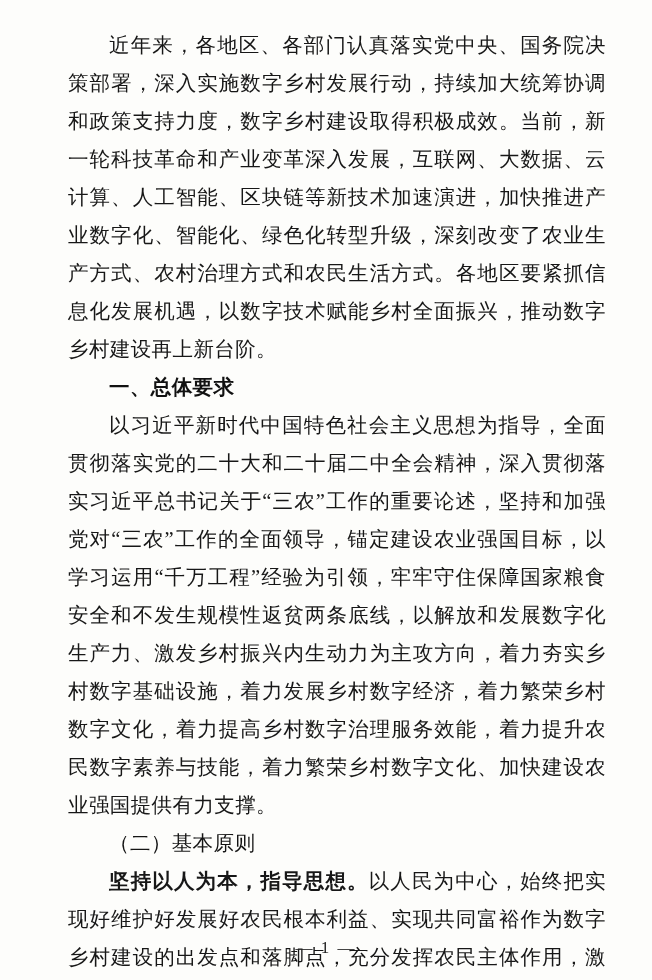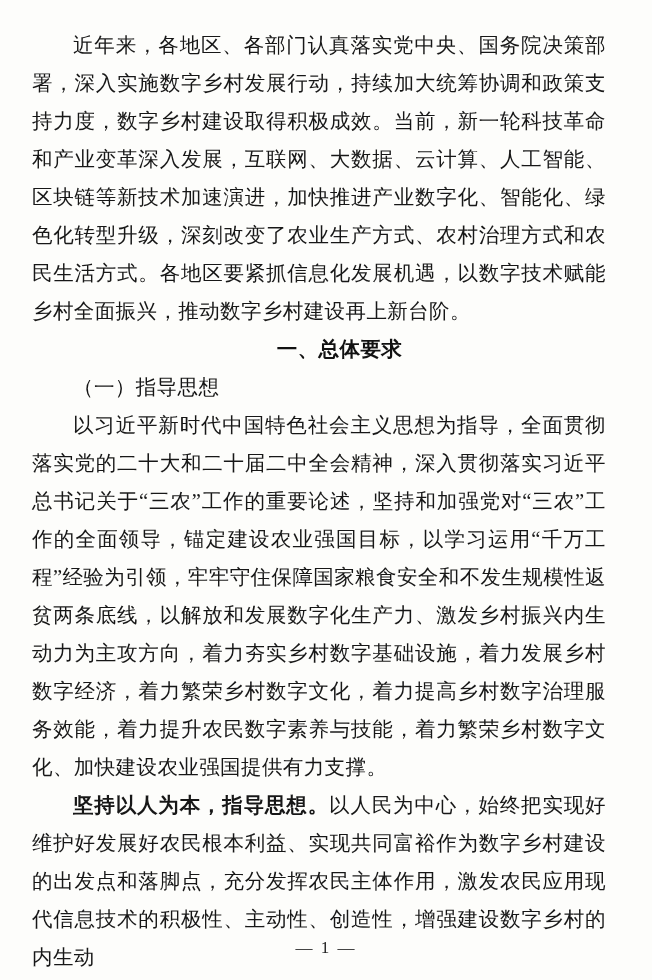--- a/index.html
+++ b/index.html
@@ -12,21 +12,21 @@
     background: #fdfdfb;
     font-family: "Liberation Serif", "DejaVu Serif", serif;
     color: #1a1a1a;
     overflow: hidden;
   }
   .page {
     position: relative;
     width: 652px;
     height: 980px;
     box-sizing: border-box;
-    padding: 26px 46px 0 32px;
+    padding: 26px 46px 0 68px;
     background: #fdfdfb;
   }
   .para {
     font-size: 20.5px;
     line-height: 38px;
     text-align: justify;
     text-justify: inter-ideograph;
     margin: 0;
     letter-spacing: 0.4px;
     color: #171717;
@@ -35,21 +35,20 @@
     text-indent: 2em;
   }
   .heading {
     font-size: 20.5px;
     line-height: 38px;
     margin: 0;
     text-indent: 2em;
     font-weight: bold;
     letter-spacing: 0.4px;
     color: #111;
-    text-align: center;
   }
   .subheading {
     font-size: 20.5px;
     line-height: 38px;
     margin: 0;
     text-indent: 2em;
     letter-spacing: 0.4px;
     color: #141414;
   }
   .bold-lead {
@@ -68,22 +67,22 @@
 </style>
 </head>
 <body>
 
 <div class="page">
 
   <p class="para indent2">近年来，各地区、各部门认真落实党中央、国务院决策部署，深入实施数字乡村发展行动，持续加大统筹协调和政策支持力度，数字乡村建设取得积极成效。当前，新一轮科技革命和产业变革深入发展，互联网、大数据、云计算、人工智能、区块链等新技术加速演进，加快推进产业数字化、智能化、绿色化转型升级，深刻改变了农业生产方式、农村治理方式和农民生活方式。各地区要紧抓信息化发展机遇，以数字技术赋能乡村全面振兴，推动数字乡村建设再上新台阶。</p>
 
   <p class="heading">一、总体要求</p>
 
-  <p class="subheading">（一）指导思想</p>
 
   <p class="para indent2">以习近平新时代中国特色社会主义思想为指导，全面贯彻落实党的二十大和二十届二中全会精神，深入贯彻落实习近平总书记关于“三农”工作的重要论述，坚持和加强党对“三农”工作的全面领导，锚定建设农业强国目标，以学习运用“千万工程”经验为引领，牢牢守住保障国家粮食安全和不发生规模性返贫两条底线，以解放和发展数字化生产力、激发乡村振兴内生动力为主攻方向，着力夯实乡村数字基础设施，着力发展乡村数字经济，着力繁荣乡村数字文化，着力提高乡村数字治理服务效能，着力提升农民数字素养与技能，着力繁荣乡村数字文化、加快建设农业强国提供有力支撑。</p>
 
+  <p class="subheading">（二）基本原则</p>
 
   <p class="para indent2"><span class="bold-lead">坚持以人为本，指导思想。</span><span>以人民为中心，始终把实现好维护好发展好农民根本利益、实现共同富裕作为数字乡村建设的出发点和落脚点，充分发挥农民主体作用，激发农民应用现代信息技术的积极性、主动性、创造性，增强建设数字乡村的内生动</span></p>
 
   <div class="footer">— 1 —</div>
 
 </div>
 
 </body></html>

